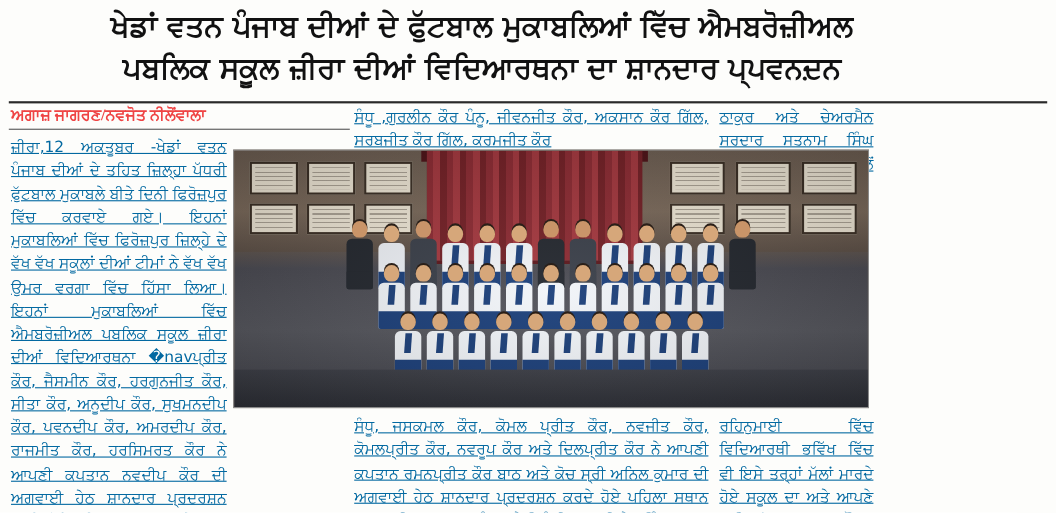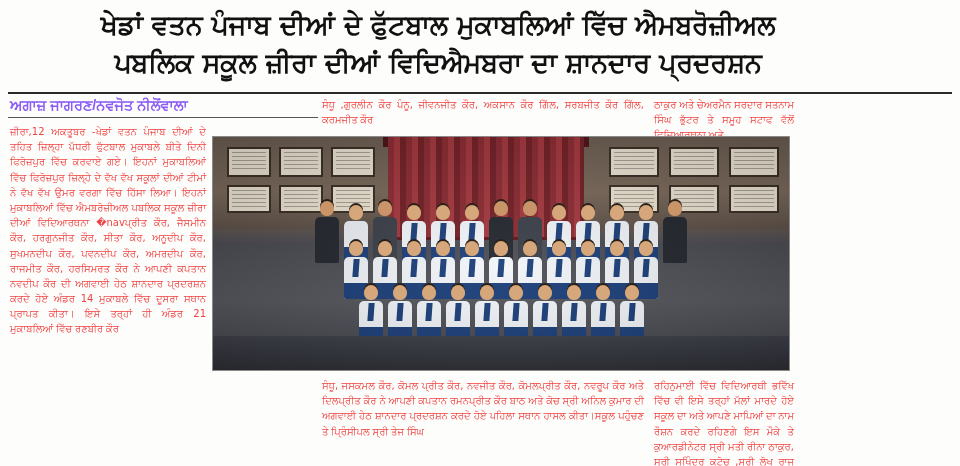--- a/index.html
+++ b/index.html
@@ -44,45 +44,46 @@
     top: 92px;
     width: 944px;
     height: 2px;
     background: #2a2a2a;
   }
   
   .byline {
     position: absolute;
     left: 10px;
     top: 97px;
-    font-family: Liberation Sans, sans-serif;
+    font-family: Liberation Serif, serif;
     font-weight: bold;
     font-size: 14.5px;
-    color: #8b5cf6;
+    color: #ef4444;
     white-space: nowrap;
   }
   .rule-thin {
     position: absolute;
     left: 8px;
     top: 117px;
     width: 310px;
     height: 1px;
     background: #555555;
   }
 
   
   .col {
     position: absolute;
     font-family: "DejaVu Sans", sans-serif;
-    font-size: 10px;
+    font-size: 14px;
     line-height: 1.52;
-    color: #ef4444;
+    color: #0369a1;
     text-align: justify;
     text-justify: inter-word;
     word-spacing: -0.5px;
+    text-decoration: underline;
   }
   .col-1 {
     left: 10px;
     top: 124px;
     width: 196px;
   }
   .col-2-top {
     left: 322px;
     top: 97px;
     width: 322px;
@@ -240,21 +241,21 @@
     background: radial-gradient(ellipse at 50% 55%, rgba(255,255,255,0.05) 0%, rgba(0,0,0,0.18) 100%);
   }
 </style>
 </head>
 <body>
 
 <div class="page">
 
   <div class="headline">
     <span class="hl-line">ਖੇਡਾਂ ਵਤਨ ਪੰਜਾਬ ਦੀਆਂ ਦੇ ਫੁੱਟਬਾਲ ਮੁਕਾਬਲਿਆਂ ਵਿੱਚ ਐਮਬਰੋਜ਼ੀਅਲ</span>
-    <span class="hl-line">ਪਬਲਿਕ ਸਕੂਲ ਜ਼ੀਰਾ ਦੀਆਂ ਵਿਦਿਐਮਬਰਾ ਦਾ ਸ਼ਾਨਦਾਰ ਪ੍ਰਦਰਸ਼ਨ</span>
+    <span class="hl-line">ਪਬਲਿਕ ਸਕੂਲ ਜ਼ੀਰਾ ਦੀਆਂ ਵਿਦਿਆਰਥਨਾ ਦਾ ਸ਼ਾਨਦਾਰ ਪ੍ਪਵਨਦ਼ਨ</span>
   </div>
 
   <div class="rule-thick"></div>
 
   <div class="byline">ਅਗਾਜ਼ ਜਾਗਰਣ/ਨਵਜੋਤ ਨੀਲੋਂਵਾਲਾ</div>
   <div class="rule-thin"></div>
 
   <div class="col col-1">ਜ਼ੀਰਾ,12 ਅਕਤੂਬਰ -ਖੇਡਾਂ ਵਤਨ ਪੰਜਾਬ ਦੀਆਂ ਦੇ ਤਹਿਤ ਜ਼ਿਲ੍ਹਾ ਪੱਧਰੀ ਫੁੱਟਬਾਲ ਮੁਕਾਬਲੇ ਬੀਤੇ ਦਿਨੀ ਫਿਰੋਜ਼ਪੁਰ ਵਿੱਚ ਕਰਵਾਏ ਗਏ। ਇਹਨਾਂ ਮੁਕਾਬਲਿਆਂ ਵਿੱਚ ਫਿਰੋਜ਼ਪੁਰ ਜ਼ਿਲ੍ਹੇ ਦੇ ਵੱਖ ਵੱਖ ਸਕੂਲਾਂ ਦੀਆਂ ਟੀਮਾਂ ਨੇ ਵੱਖ ਵੱਖ ਉਮਰ ਵਰਗਾ ਵਿੱਚ ਹਿੱਸਾ ਲਿਆ। ਇਹਨਾਂ ਮੁਕਾਬਲਿਆਂ ਵਿੱਚ ਐਮਬਰੋਜ਼ੀਅਲ ਪਬਲਿਕ ਸਕੂਲ ਜ਼ੀਰਾ ਦੀਆਂ ਵਿਦਿਆਰਥਨਾ �navਪ੍ਰੀਤ ਕੌਰ, ਜੈਸਮੀਨ ਕੌਰ, ਹਰਗੁਨਜੀਤ ਕੌਰ, ਸੀਤਾ ਕੌਰ, ਅਨੂਦੀਪ ਕੌਰ, ਸੁਖਮਨਦੀਪ ਕੌਰ, ਪਵਨਦੀਪ ਕੌਰ, ਅਮਰਦੀਪ ਕੌਰ, ਰਾਜਮੀਤ ਕੌਰ, ਹਰਸਿਮਰਤ ਕੌਰ ਨੇ ਆਪਣੀ ਕਪਤਾਨ ਨਵਦੀਪ ਕੌਰ ਦੀ ਅਗਵਾਈ ਹੇਠ ਸ਼ਾਨਦਾਰ ਪ੍ਰਦਰਸ਼ਨ ਕਰਦੇ ਹੋਏ ਅੰਡਰ 14 ਮੁਕਾਬਲੇ ਵਿੱਚ ਦੂਸਰਾ ਸਥਾਨ ਪ੍ਰਾਪਤ ਕੀਤਾ। ਇਸੇ ਤਰ੍ਹਾਂ ਹੀ ਅੰਡਰ 21 ਮੁਕਾਬਲਿਆਂ ਵਿੱਚ ਰਣਬੀਰ ਕੌਰ</div>
   <div class="col col-2-top">ਸੰਧੂ ,ਗੁਰਲੀਨ ਕੌਰ ਪੰਨੂ, ਜੀਵਨਜੀਤ ਕੌਰ, ਅਕਸਾਨ ਕੌਰ ਗਿੱਲ, ਸਰਬਜੀਤ ਕੌਰ ਗਿੱਲ, ਕਰਮਜੀਤ ਕੌਰ</div>
   <div class="col col-3-top">ਠਾਕੁਰ ਅਤੇ ਚੇਅਰਮੈਨ ਸਰਦਾਰ ਸਤਨਾਮ ਸਿੰਘ ਭੁੱਟਰ ਤੇ ਸਮੂਹ ਸਟਾਫ ਵੱਲੋਂ ਵਿਦਿਆਰਥਨਾ ਅਤੇ</div>

